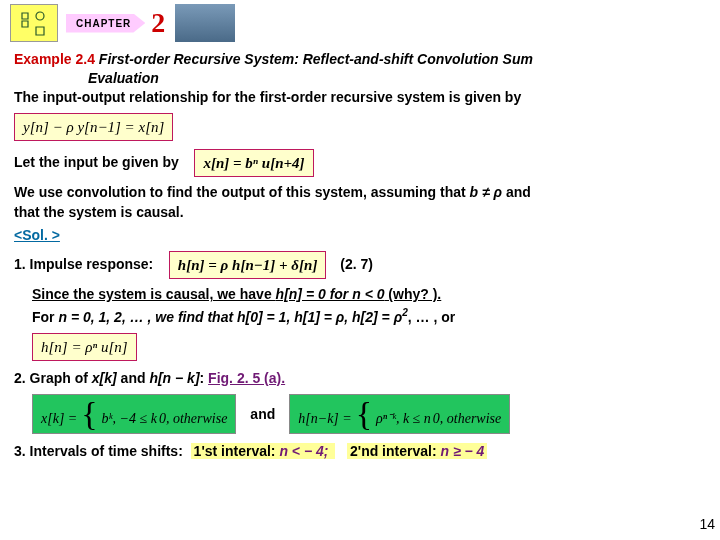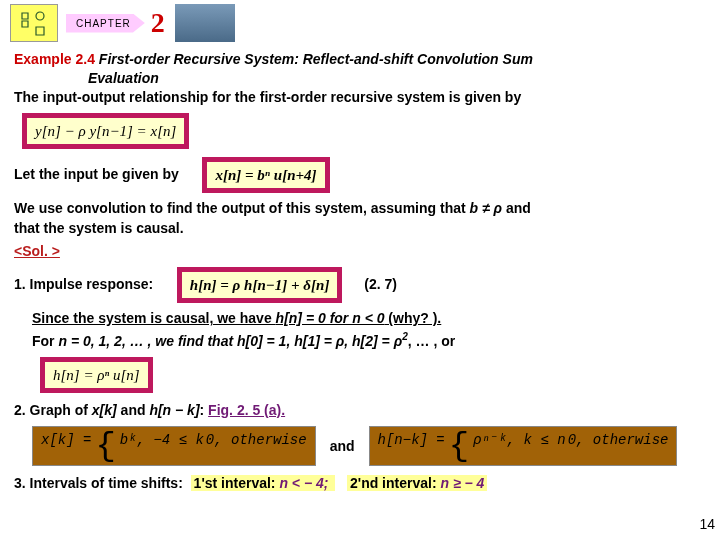--- a/index.html
+++ b/index.html
@@ -28,21 +28,21 @@
     justify-content: center;
     font-size: 10px;
     color: #336633;
     position: relative;
   }
   .logo svg { width: 40px; height: 32px; }
   .chapter-tab {
     background: #ffccff;
     padding: 4px 14px 4px 10px;
     font-size: 10px;
-    font-weight: normal;
+    font-weight: bold;
     letter-spacing: 1px;
     clip-path: polygon(0 0, 85% 0, 100% 50%, 85% 100%, 0 100%);
   }
   .chapnum {
     font-size: 28px;
     font-weight: bold;
     color: #cc0000;
     font-family: "Times New Roman", serif;
     margin: 0 2px 0 -2px;
   }
@@ -64,41 +64,41 @@
     font-size: 14px;
     line-height: 1.35;
   }
   .example-line { font-weight: bold; color: #000; }
   .example-tag { color: #cc0000; }
   .sub { font-style: italic; }
   .rel-line { font-weight: bold; margin-bottom: 4px; }
   .mathimg {
     display: inline-block;
     background: #ffffcc;
-    border: 5px solid #be185d;
+    border: 1px solid #be185d;
     padding: 3px 8px;
     font-family: "Times New Roman", serif;
     font-size: 15px;
     font-style: italic;
     vertical-align: middle;
-    margin: 2px 8px;
+    margin: 2px 0;
   }
   .para { font-weight: bold; margin: 4px 0; }
-  .sol { color: #b91c1c; text-decoration: underline; font-weight: bold; }
+  .sol { color: #0369a1; text-decoration: underline; font-weight: bold; }
   .eqref { font-weight: bold; margin-left: 10px; }
   .indent { margin-left: 18px; }
   .underline { text-decoration: underline; }
   .red { color: #701a75; }
   .casebox {
     display: inline-flex;
-    align-items: flex-start;
-    background: #a16207;
+    align-items: flex-end;
+    background: #22c55e;
     border: 1px solid #888;
     padding: 4px 8px;
-    font-family: Liberation Mono, monospace;
+    font-family: Liberation Serif, serif;
     font-size: 14px;
     font-style: italic;
     vertical-align: middle;
     margin: 2px 0;
   }
   .brace {
     font-size: 34px;
     font-style: normal;
     line-height: 0.9;
     margin: 0 4px;

